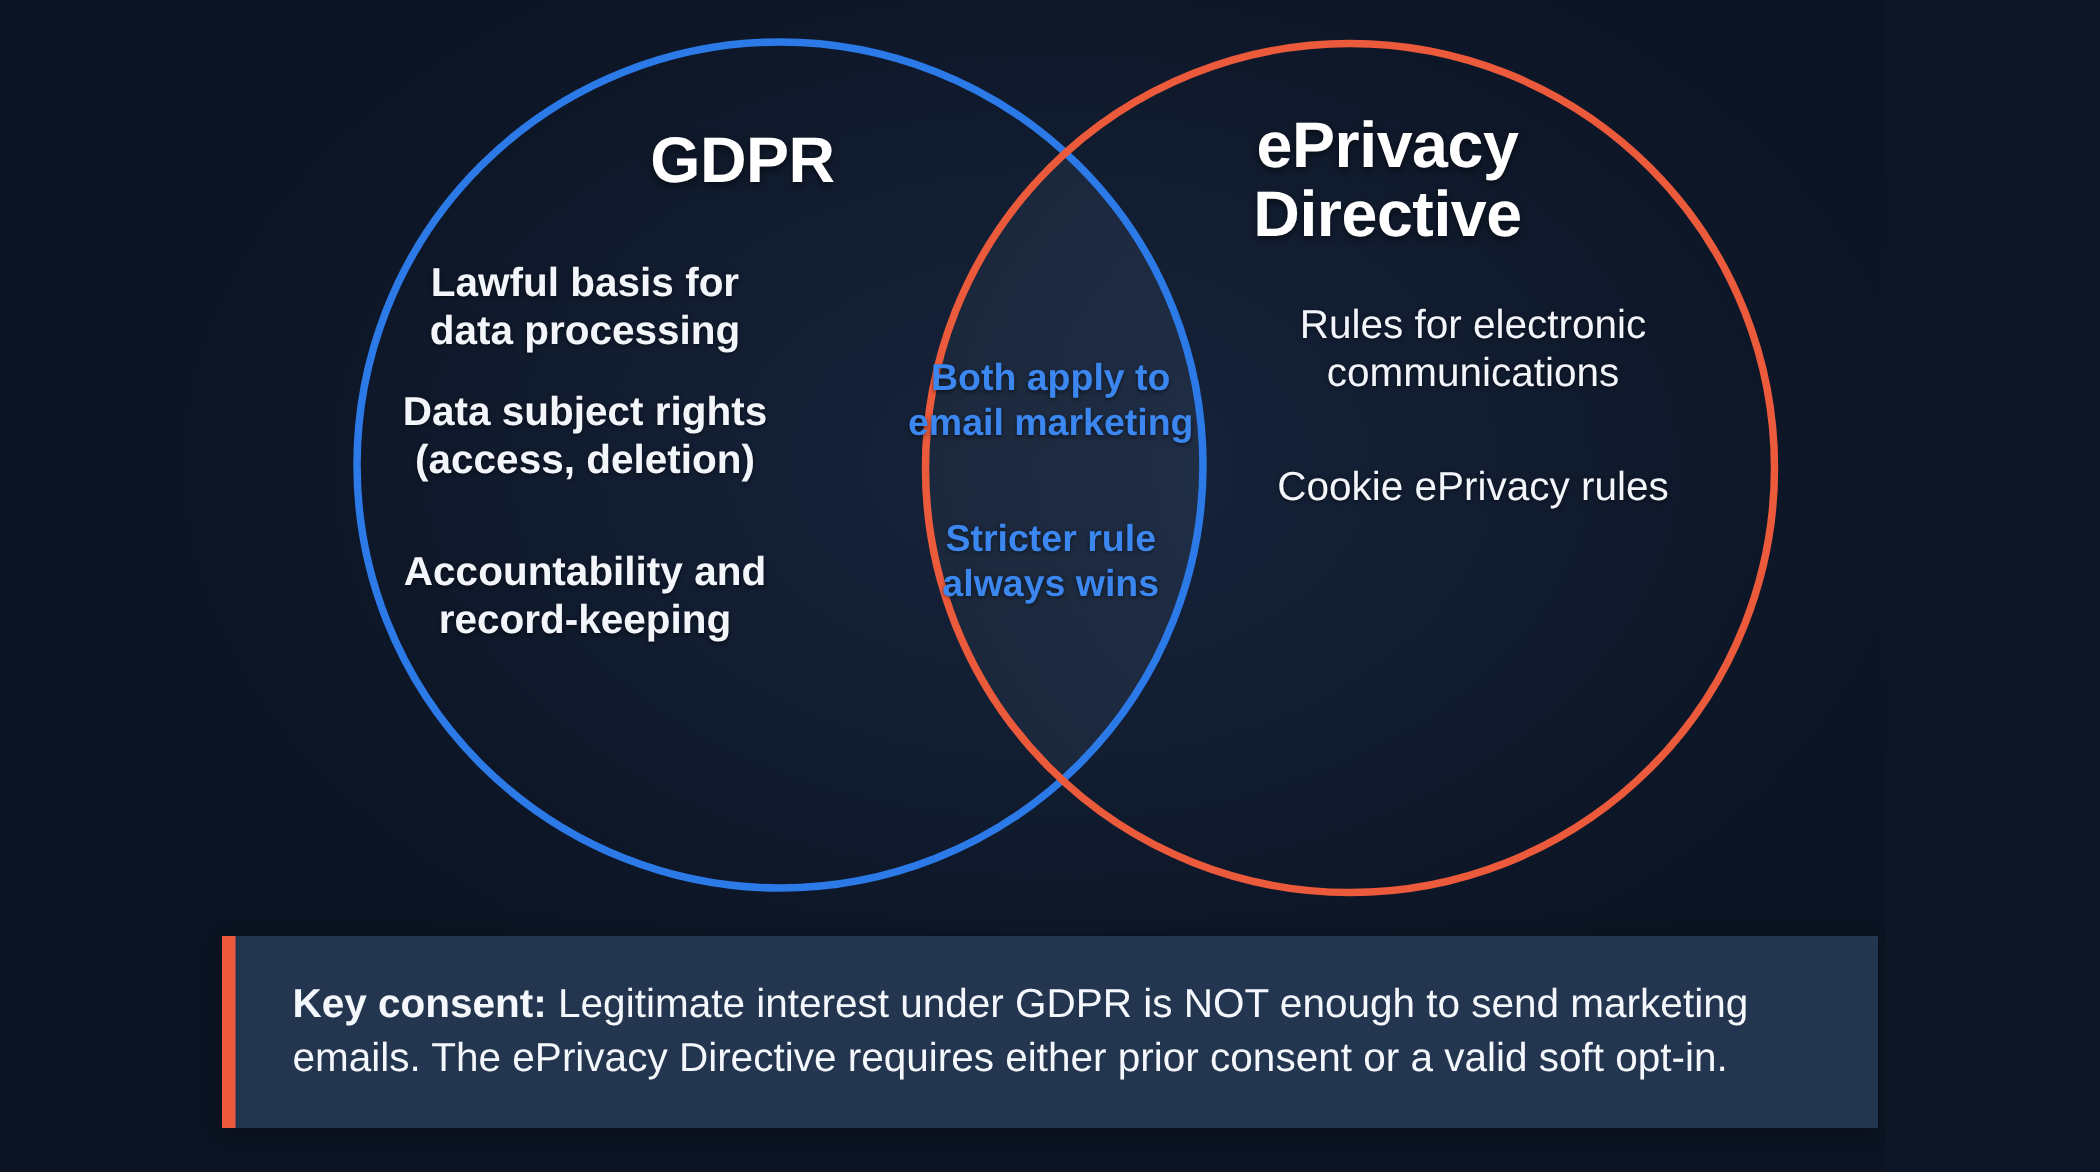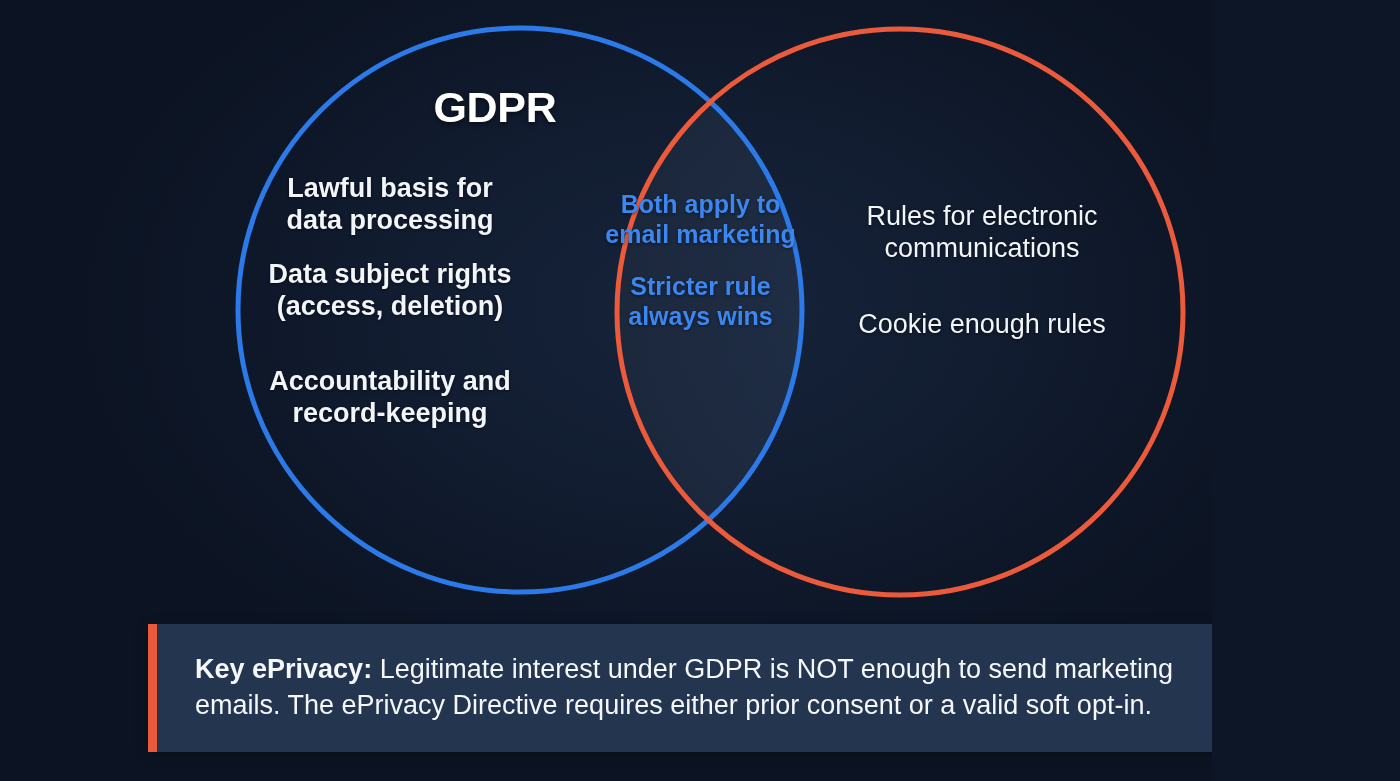--- a/index.html
+++ b/index.html
@@ -15,20 +15,21 @@
     -webkit-font-smoothing: antialiased;
   }
 
   #stage {
     position: relative;
     width: 1212px;
     height: 781px;
     background:
       radial-gradient(ellipse 640px 420px at 700px 310px, #16233a 0%, #121d31 45%, #0e1728 75%, #0c1423 100%);
     overflow: hidden;
+    padding-left: 45px;
   }
 
   
   #venn-svg {
     position: absolute;
     left: 0;
     top: 0;
     width: 1400px;
     height: 781px;
   }
@@ -82,21 +83,21 @@
     left: 578px;
     top: 190px;
     width: 245px;
     text-align: center;
     color: #3b86ef;
     font-size: 25px;
     font-weight: bold;
     line-height: 1.18;
     text-shadow: 0 1px 3px rgba(0,0,0,0.5);
   }
-  #list-center .item { margin-bottom: 23px; }
+  #list-center .item { margin-bottom: 23px; margin-top: 48px; }
   #list-center .item:last-child { margin-bottom: 0; }
 
   
   #callout {
     position: absolute;
     left: 148px;
     top: 624px;
     width: 1104px;
     height: 128px;
     display: flex;
@@ -143,39 +144,40 @@
       <circle cx="900" cy="312" r="283" fill="url(#lens-fill)" opacity="0.95"></circle>
     </g>
 
     <circle cx="520" cy="310" r="282" fill="none" stroke="#2b7ae8" stroke-width="5"></circle>
 
     <circle cx="900" cy="312" r="283" fill="none" stroke="#ec5a3c" stroke-width="5"></circle>
   </svg>
 
   <div class="title" id="title-gdpr">GDPR</div>
 
+  <div class="title" id="title-eprivacy">ePrivacy<br>Directive</div>
 
   <div class="side-list" id="list-gdpr">
       <div class="item">Lawful basis for<br>data processing</div>
       <div class="item">Data subject rights<br>(access, deletion)</div>
       <div class="item">Accountability and<br>record-keeping</div>
     </div>
 
   <div id="list-center">
       <div class="item">Both apply to<br>email marketing</div>
       <div class="item">Stricter rule<br>always wins</div>
     </div>
 
   <div class="side-list" id="list-eprivacy">
       <div class="item">Rules for electronic<br>communications</div>
-      <div class="item">Cookie enough rules</div>
+      <div class="item">Cookie ePrivacy rules</div>
     </div>
 
   <div id="callout">
     <div id="callout-bar"></div>
     <div id="callout-text">
       <div>
-        <span class="lead">Key ePrivacy:</span><span> Legitimate interest under GDPR is NOT enough to send marketing emails. The ePrivacy Directive requires either prior consent or a valid soft opt-in.</span>
+        <span class="lead">Key consent:</span><span> Legitimate interest under GDPR is NOT enough to send marketing emails. The ePrivacy Directive requires either prior consent or a valid soft opt-in.</span>
       </div>
     </div>
   </div>
 
 </div>
 
 </body></html>

